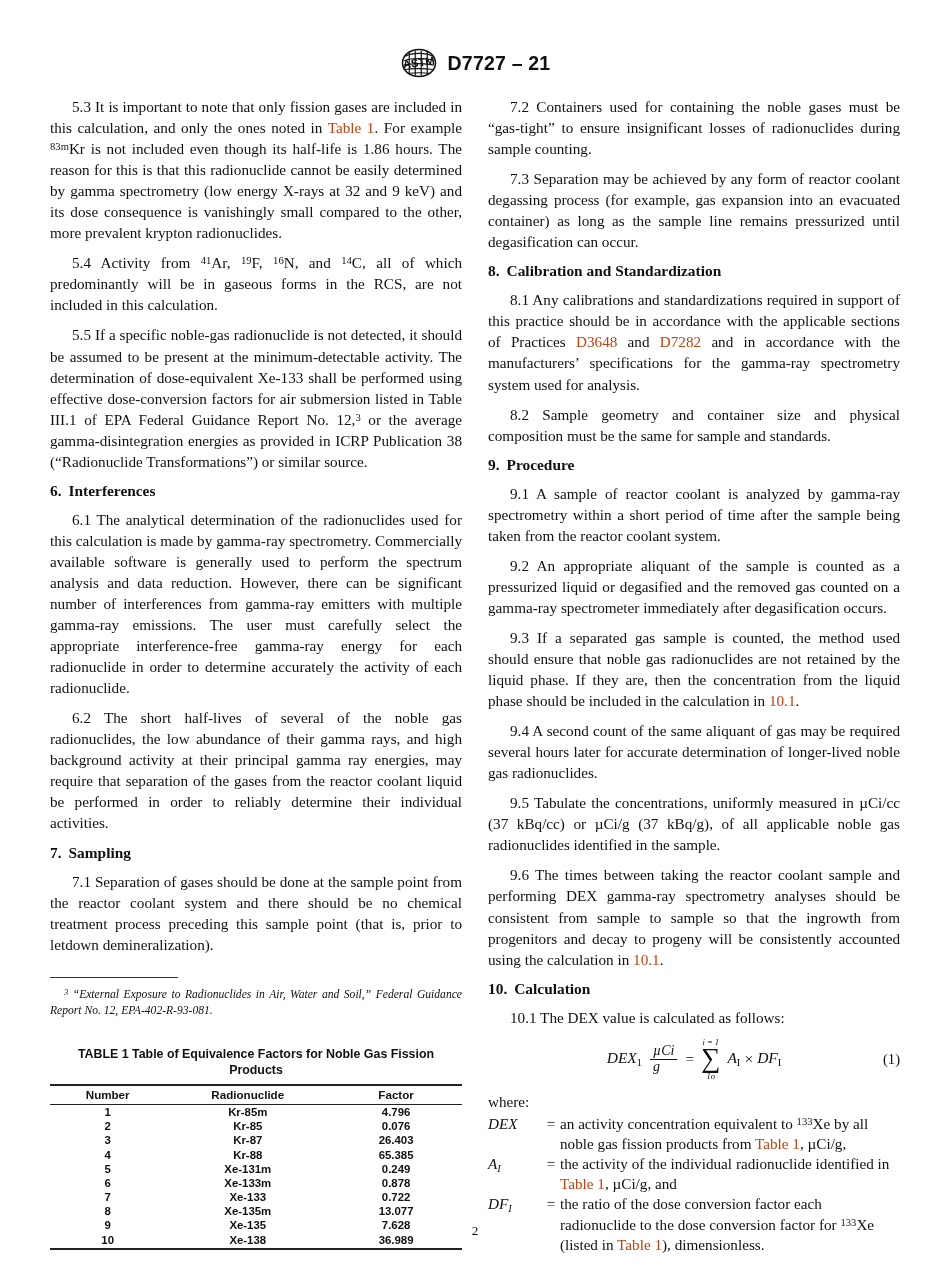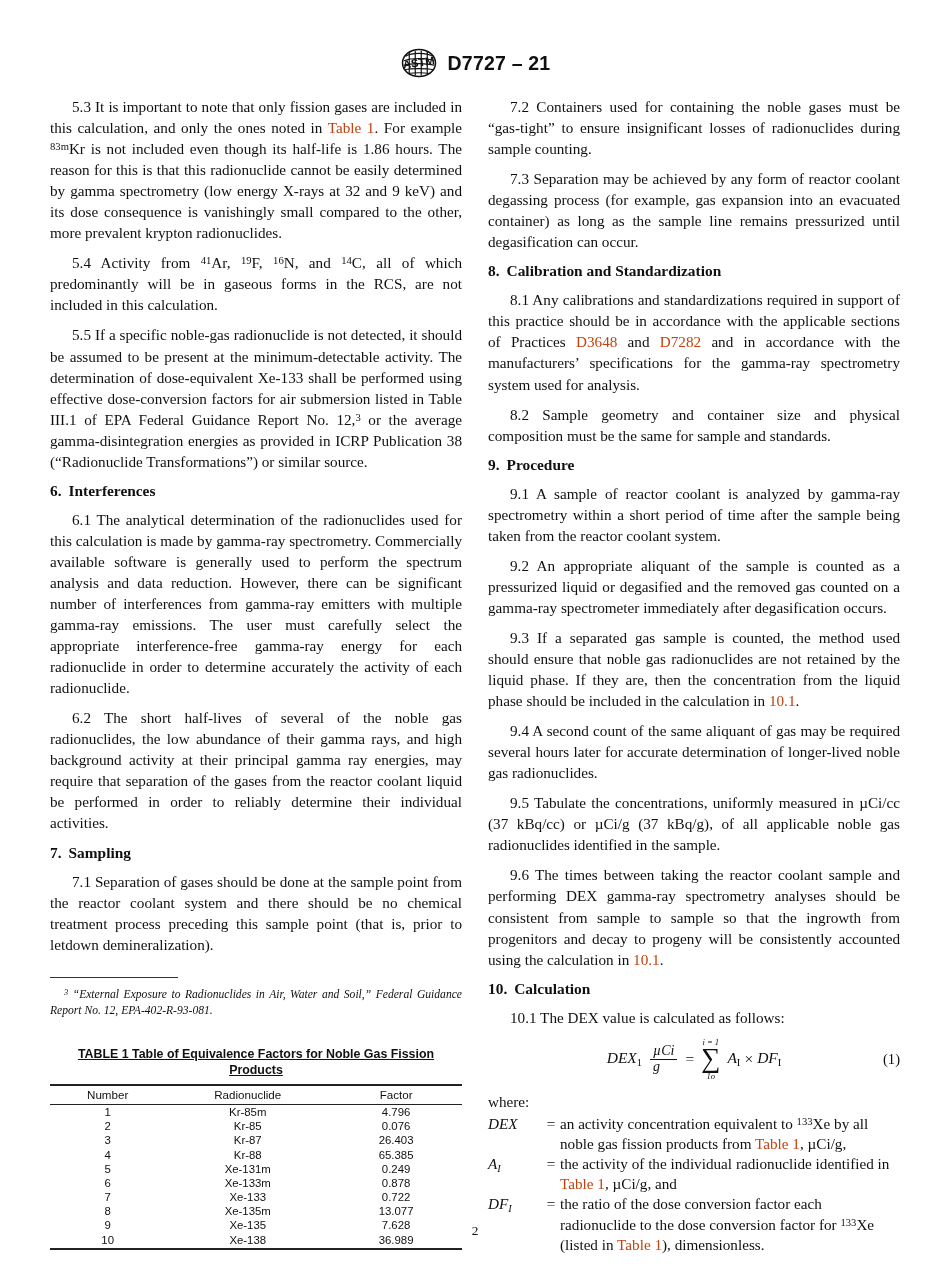--- a/index.html
+++ b/index.html
@@ -102,32 +102,31 @@
     font-family: "Liberation Sans", "DejaVu Sans", sans-serif;
   }
   .table-caption {
     font-size: 12.4px;
     font-weight: bold;
     text-align: center;
     line-height: 1.3;
     margin: 0 auto 6px auto;
     width: 360px;
     color: #111;
-    text-decoration: underline;
   }
   table.t1 {
     border-collapse: collapse;
     width: 412px;
     font-size: 11.4px;
     color: #111;
   }
   table.t1 th, table.t1 td {
     text-align: center;
     padding: 1.1px 0;
-    font-weight: normal;
+    font-weight: bold;
   }
   table.t1 thead tr.hrow th {
     border-top: 2.2px solid #222;
     border-bottom: 1px solid #222;
     padding: 2.5px 0 2.5px 0;
     font-size: 11.6px;
   }
   table.t1 tbody tr:last-child td {
     border-bottom: 2.2px solid #222;
     padding-bottom: 2.5px;

